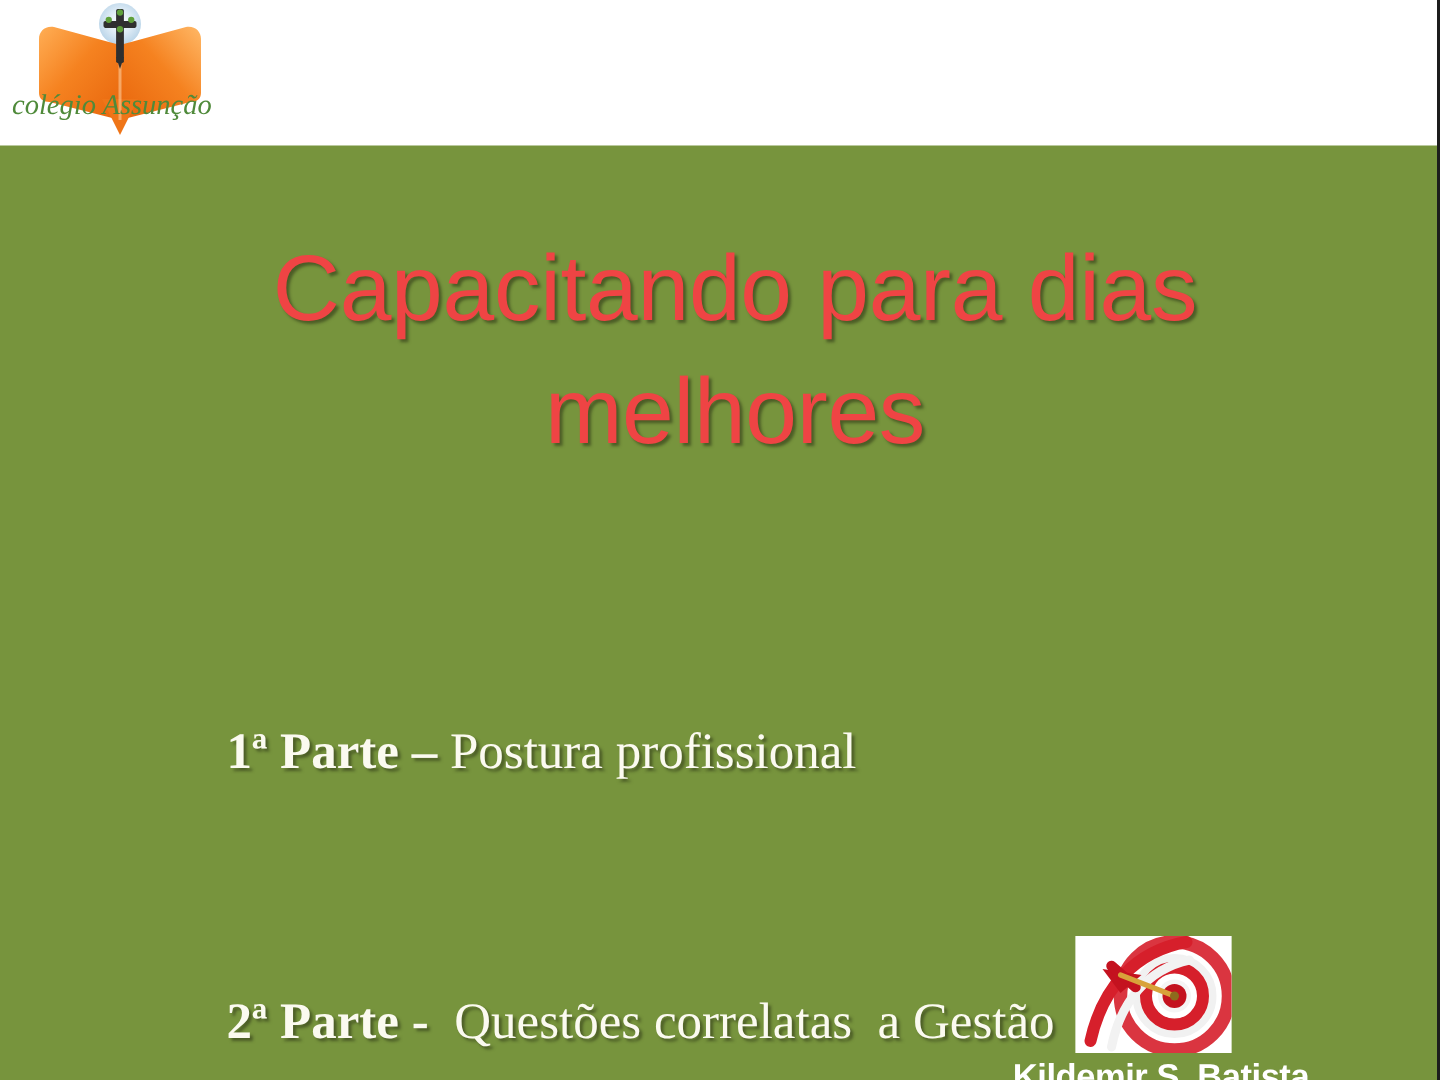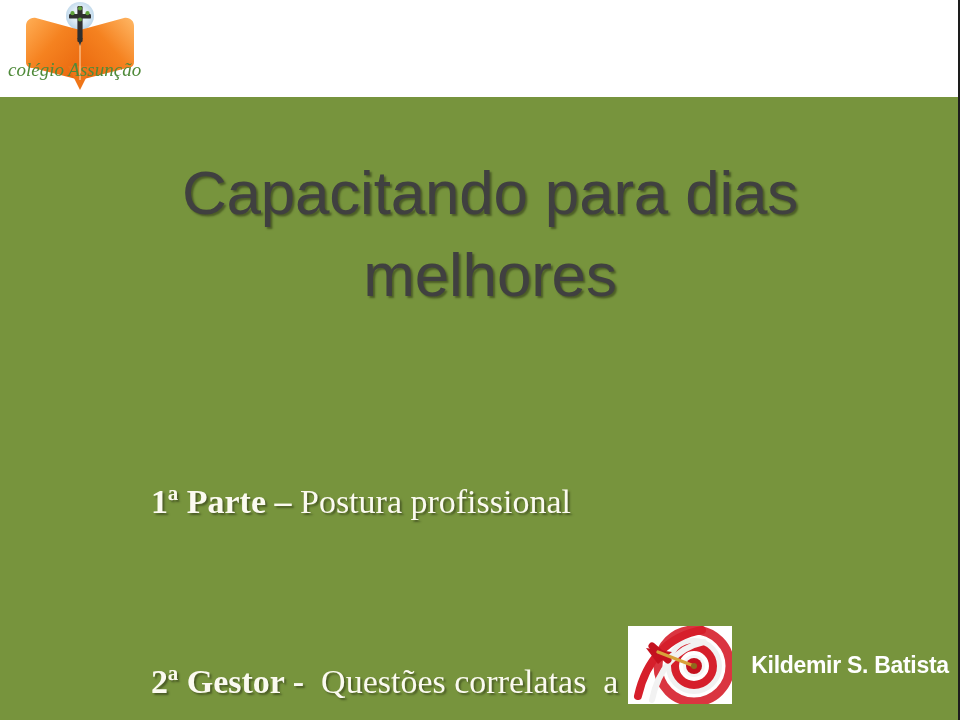--- a/index.html
+++ b/index.html
@@ -60,21 +60,21 @@
     width: 760px;
     text-align: center;
   }
   .slide-title {
     margin: 0;
     font-family: "Liberation Sans", sans-serif;
     font-weight: 400;
     font-size: 62px;
     line-height: 1.32;
     letter-spacing: -0.2px;
-    color: #404040;
+    color: #ef4444;
     text-shadow: 2px 2px 2px rgba(40, 48, 20, 0.55);
     white-space: pre-line;
   }
 
   
   .agenda {
     position: absolute;
     left: 100px;
     top: 412px;
     width: 800px;
@@ -90,26 +90,27 @@
   .agenda-line .lead {
     font-weight: 700;
   }
   .agenda-line .rest {
     font-weight: 400;
   }
 
   
   .presenter {
     position: absolute;
-    left: 628px;
+    left: 604px;
     top: 624px;
     width: 330px;
     height: 82px;
     display: flex;
     align-items: center;
+    flex-direction: column;
   }
   .presenter-logo {
     width: 104px;
     height: 78px;
     background: #ffffff;
     flex: 0 0 auto;
   }
   .presenter-logo svg { display: block; }
   .presenter-text {
     flex: 1 1 auto;
@@ -195,21 +196,21 @@
 melhores</h1>
   </div>
 
   <div class="agenda">
 
     <div class="agenda-line">
       <span class="lead">1ª Parte – </span><span class="rest">Postura profissional</span>
     </div>
 
     <div class="agenda-line">
-      <span class="lead">2ª Gestor -  </span><span class="rest">Questões correlatas  a Gestão</span>
+      <span class="lead">2ª Parte -  </span><span class="rest">Questões correlatas  a Gestão</span>
     </div>
 
   </div>
 
   <div class="presenter">
 
     <div class="presenter-logo">
       <svg width="104" height="78" viewBox="0 0 104 78" xmlns="http://www.w3.org/2000/svg">
         <rect x="0" y="0" width="104" height="78" fill="#ffffff"></rect>
         <g>

